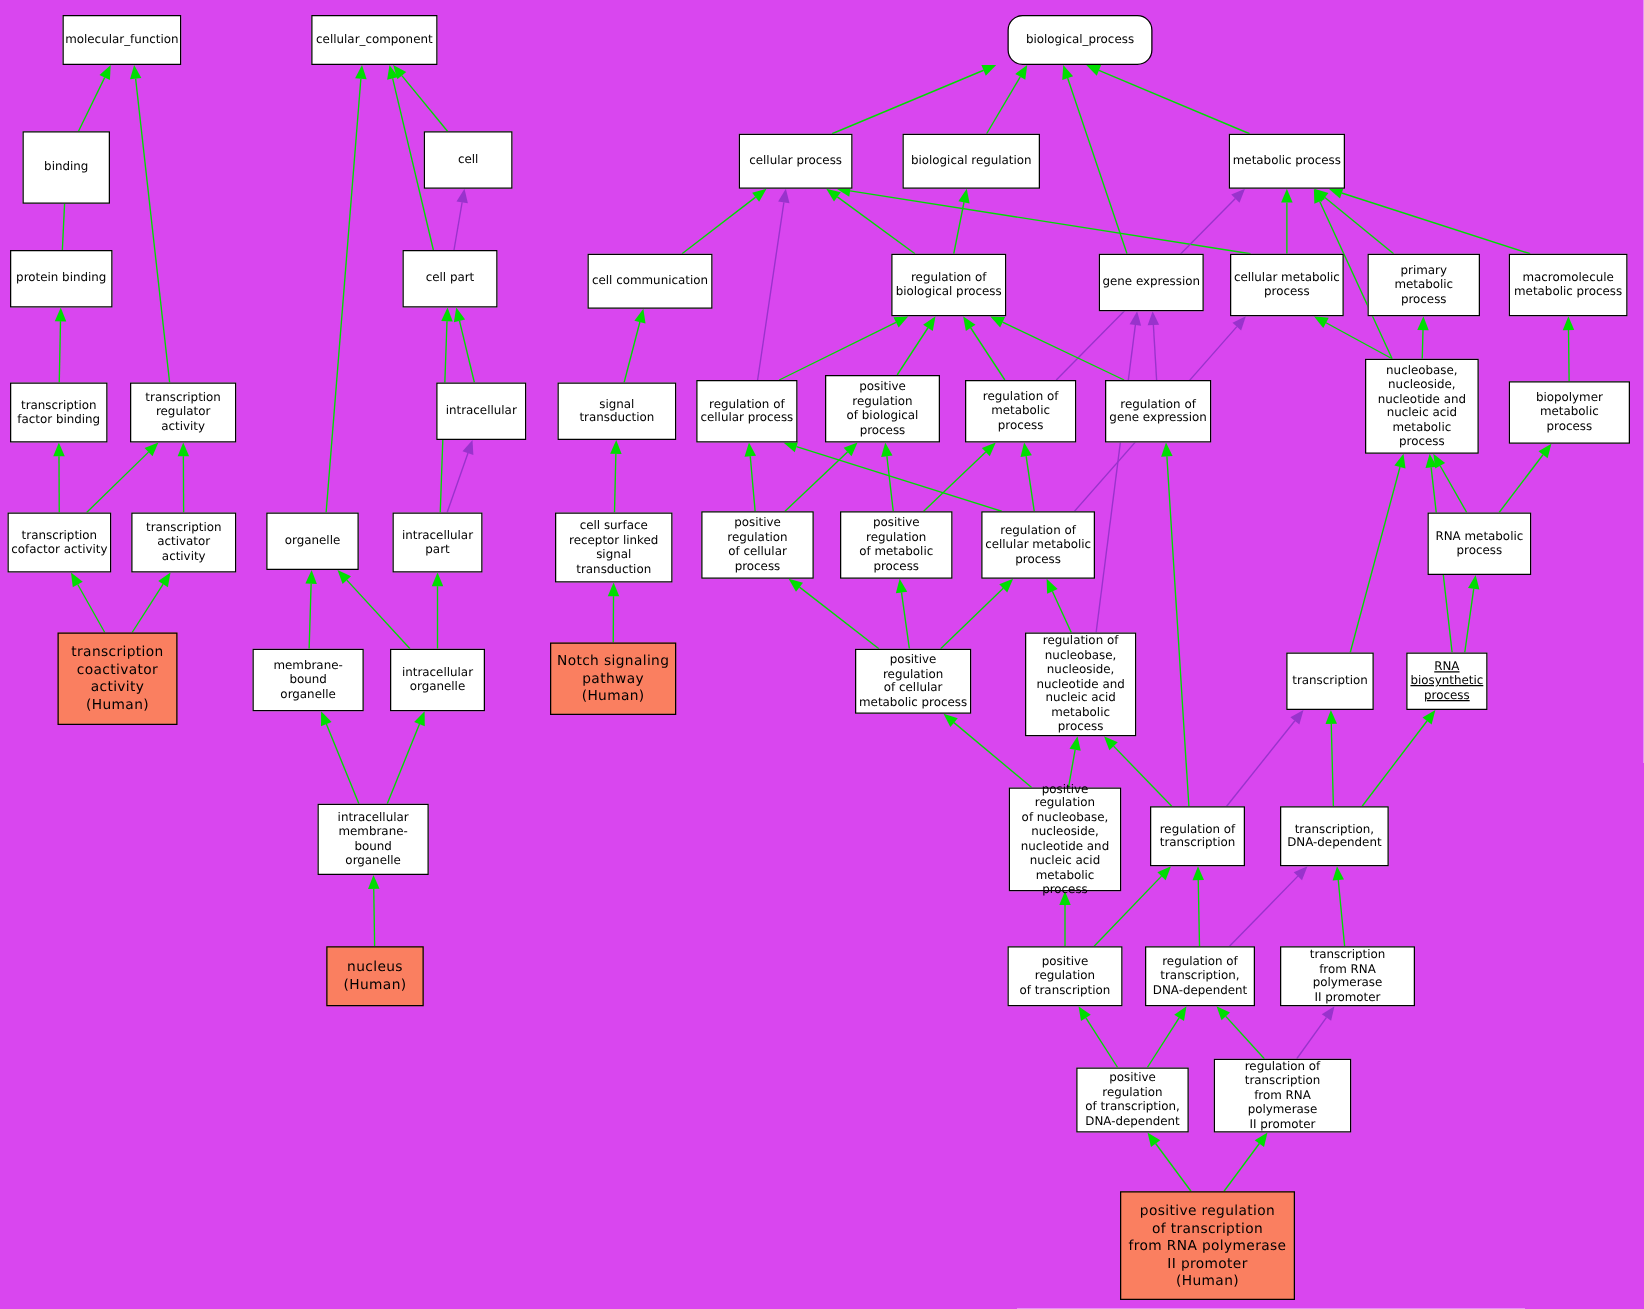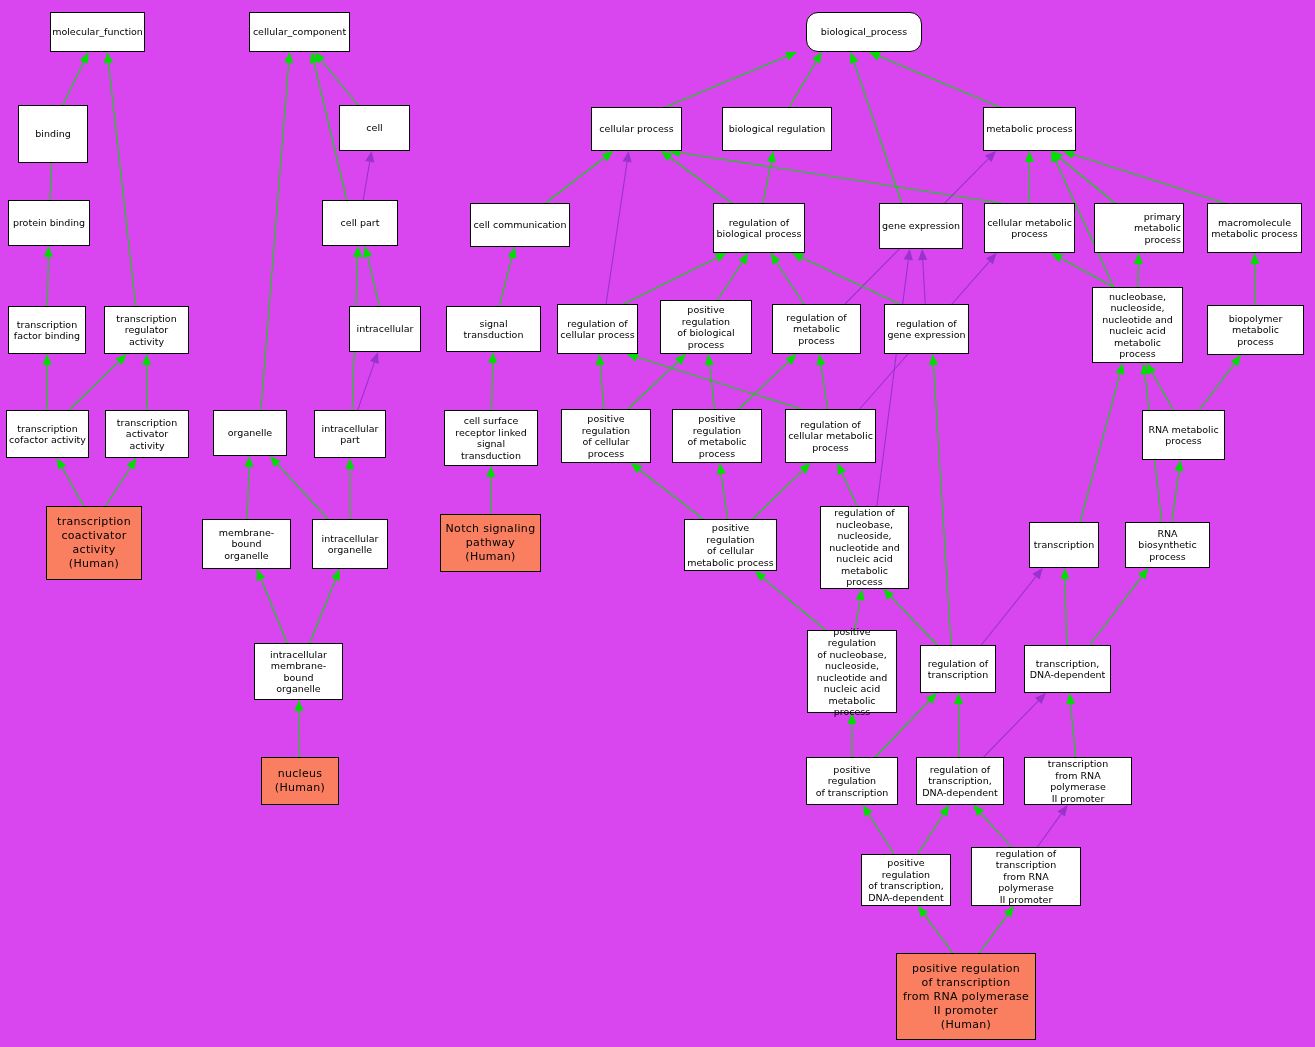--- a/index.html
+++ b/index.html
@@ -406,21 +406,21 @@
 (Human)</div>
       <div class="node" style="left: 806px; top: 12px; width: 116px; height: 40px; border-radius: 12px;">biological_process</div>
       <div class="node" style="left: 591px; top: 107px; width: 91px; height: 44px;">cellular process</div>
       <div class="node" style="left: 722px; top: 107px; width: 110px; height: 44px;">biological regulation</div>
       <div class="node" style="left: 983px; top: 107px; width: 93px; height: 44px;">metabolic process</div>
       <div class="node" style="left: 713px; top: 203px; width: 92px; height: 50px;">regulation of
 biological process</div>
       <div class="node" style="left: 879px; top: 203px; width: 84px; height: 46px;">gene expression</div>
       <div class="node" style="left: 984px; top: 203px; width: 91px; height: 50px;">cellular metabolic
 process</div>
-      <div class="node" style="left: 1094px; top: 203px; width: 90px; height: 50px; text-align: right;">primary metabolic
+      <div class="node" style="left: 1094px; top: 203px; width: 90px; height: 50px;">primary metabolic
 process</div>
       <div class="node" style="left: 1207px; top: 203px; width: 95px; height: 50px;">macromolecule
 metabolic process</div>
       <div class="node" style="left: 557px; top: 304px; width: 81px; height: 50px;">regulation of
 cellular process</div>
       <div class="node" style="left: 660px; top: 300px; width: 92px; height: 54px;">positive regulation
 of biological
 process</div>
       <div class="node" style="left: 772px; top: 304px; width: 89px; height: 50px;">regulation of
 metabolic process</div>
@@ -447,21 +447,21 @@
       <div class="node" style="left: 684px; top: 519px; width: 93px; height: 52px;">positive regulation
 of cellular
 metabolic process</div>
       <div class="node" style="left: 820px; top: 506px; width: 89px; height: 83px;">regulation of
 nucleobase,
 nucleoside,
 nucleotide and
 nucleic acid
 metabolic process</div>
       <div class="node" style="left: 1029px; top: 522px; width: 70px; height: 46px;">transcription</div>
-      <div class="node" style="left: 1125px; top: 522px; width: 85px; height: 46px;">RNA biosynthetic
+      <div class="node" style="left: 1125px; top: 522px; width: 65px; height: 46px; text-decoration: underline;">RNA biosynthetic
 process</div>
       <div class="node" style="left: 807px; top: 630px; width: 90px; height: 83px;">positive regulation
 of nucleobase,
 nucleoside,
 nucleotide and
 nucleic acid
 metabolic process</div>
       <div class="node" style="left: 920px; top: 645px; width: 76px; height: 48px;">regulation of
 transcription</div>
       <div class="node" style="left: 1024px; top: 645px; width: 87px; height: 48px;">transcription,

